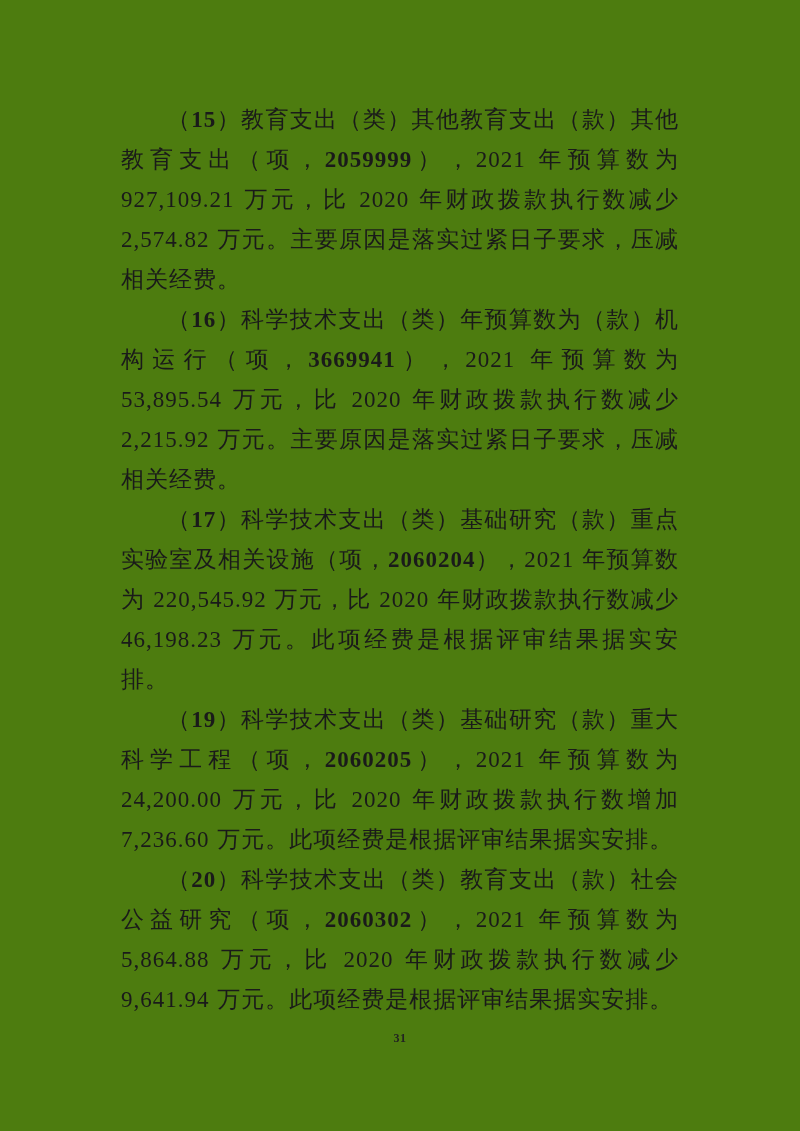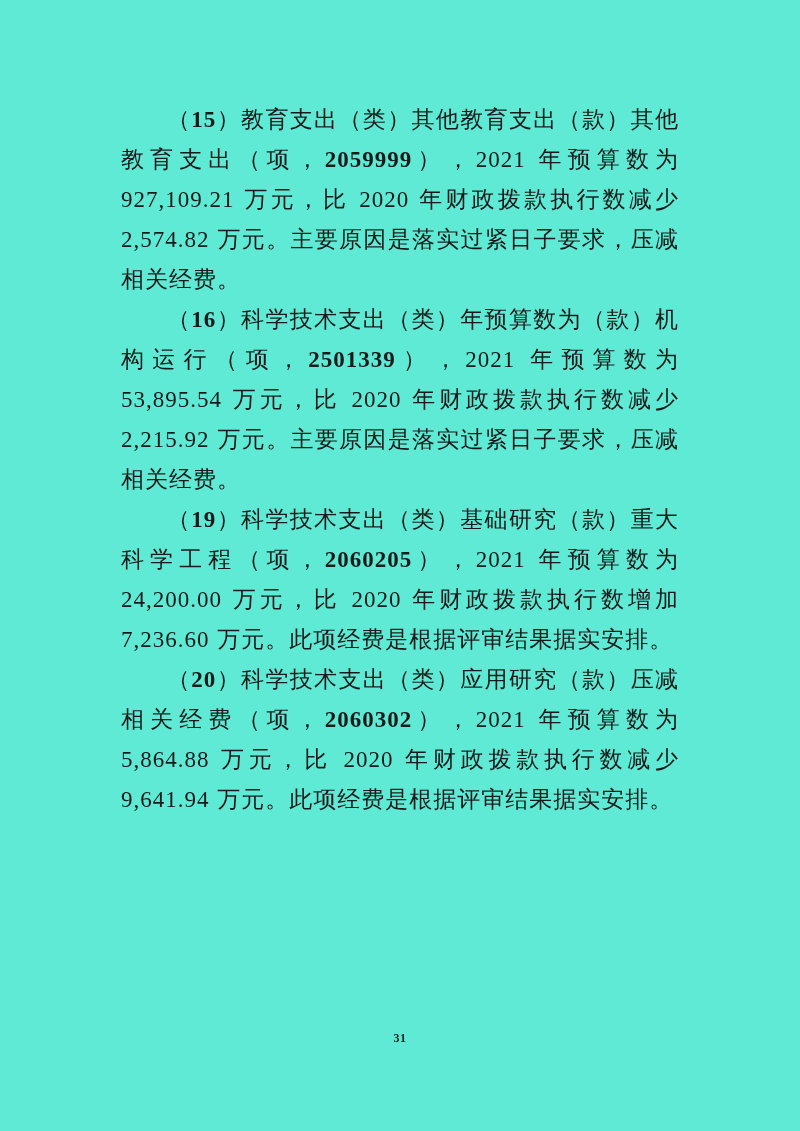--- a/index.html
+++ b/index.html
@@ -6,21 +6,21 @@
   body {
     width: 800px; height: 1131px;
     background: #ffffff;
     position: relative;
     overflow: hidden;
     font-family: "Liberation Serif", "DejaVu Serif", serif;
     color: #1a1a1a;
   }
   .page {
     position: absolute; inset: 0;
-    background: #5eead4;
+    background: #4d7c0f;
   }
   .content {
     position: absolute;
     left: 121px;
     top: 100px;
     width: 558px;
   }
   .para {
     margin: 0;
     font-size: 23px;
@@ -46,29 +46,32 @@
 <body>
 
 <div class="page">
   <div class="content">
 
     <p class="para">
       <span>（</span><span class="b">15</span><span>）教育支出（类）其他教育支出（款）其他教育支出（项，</span><span class="b">2059999</span><span>），2021 年预算数为 927,109.21 万元，比 2020 年财政拨款执行数减少 2,574.82 万元。主要原因是落实过紧日子要求，压减相关经费。</span>
     </p>
 
     <p class="para">
-      <span>（</span><span class="b">16</span><span>）科学技术支出（类）年预算数为（款）机构运行（项，</span><span class="b">2501339</span><span>），2021 年预算数为 53,895.54 万元，比 2020 年财政拨款执行数减少 2,215.92 万元。主要原因是落实过紧日子要求，压减相关经费。</span>
+      <span>（</span><span class="b">16</span><span>）科学技术支出（类）年预算数为（款）机构运行（项，</span><span class="b">3669941</span><span>），2021 年预算数为 53,895.54 万元，比 2020 年财政拨款执行数减少 2,215.92 万元。主要原因是落实过紧日子要求，压减相关经费。</span>
     </p>
 
+    <p class="para">
+      <span>（</span><span class="b">17</span><span>）科学技术支出（类）基础研究（款）重点实验室及相关设施（项，</span><span class="b">2060204</span><span>），2021 年预算数为 220,545.92 万元，比 2020 年财政拨款执行数减少 46,198.23 万元。此项经费是根据评审结果据实安排。</span>
+    </p>
 
     <p class="para">
       <span>（</span><span class="b">19</span><span>）科学技术支出（类）基础研究（款）重大科学工程（项，</span><span class="b">2060205</span><span>），2021 年预算数为 24,200.00 万元，比 2020 年财政拨款执行数增加 7,236.60 万元。此项经费是根据评审结果据实安排。</span>
     </p>
 
 
     <p class="para">
-      <span>（</span><span class="b">20</span><span>）科学技术支出（类）应用研究（款）压减相关经费（项，</span><span class="b">2060302</span><span>），2021 年预算数为 5,864.88 万元，比 2020 年财政拨款执行数减少 9,641.94 万元。此项经费是根据评审结果据实安排。</span>
+      <span>（</span><span class="b">20</span><span>）科学技术支出（类）教育支出（款）社会公益研究（项，</span><span class="b">2060302</span><span>），2021 年预算数为 5,864.88 万元，比 2020 年财政拨款执行数减少 9,641.94 万元。此项经费是根据评审结果据实安排。</span>
     </p>
 
   </div>
 
   <div class="page-number">31</div>
 </div>
 
 </body></html>

